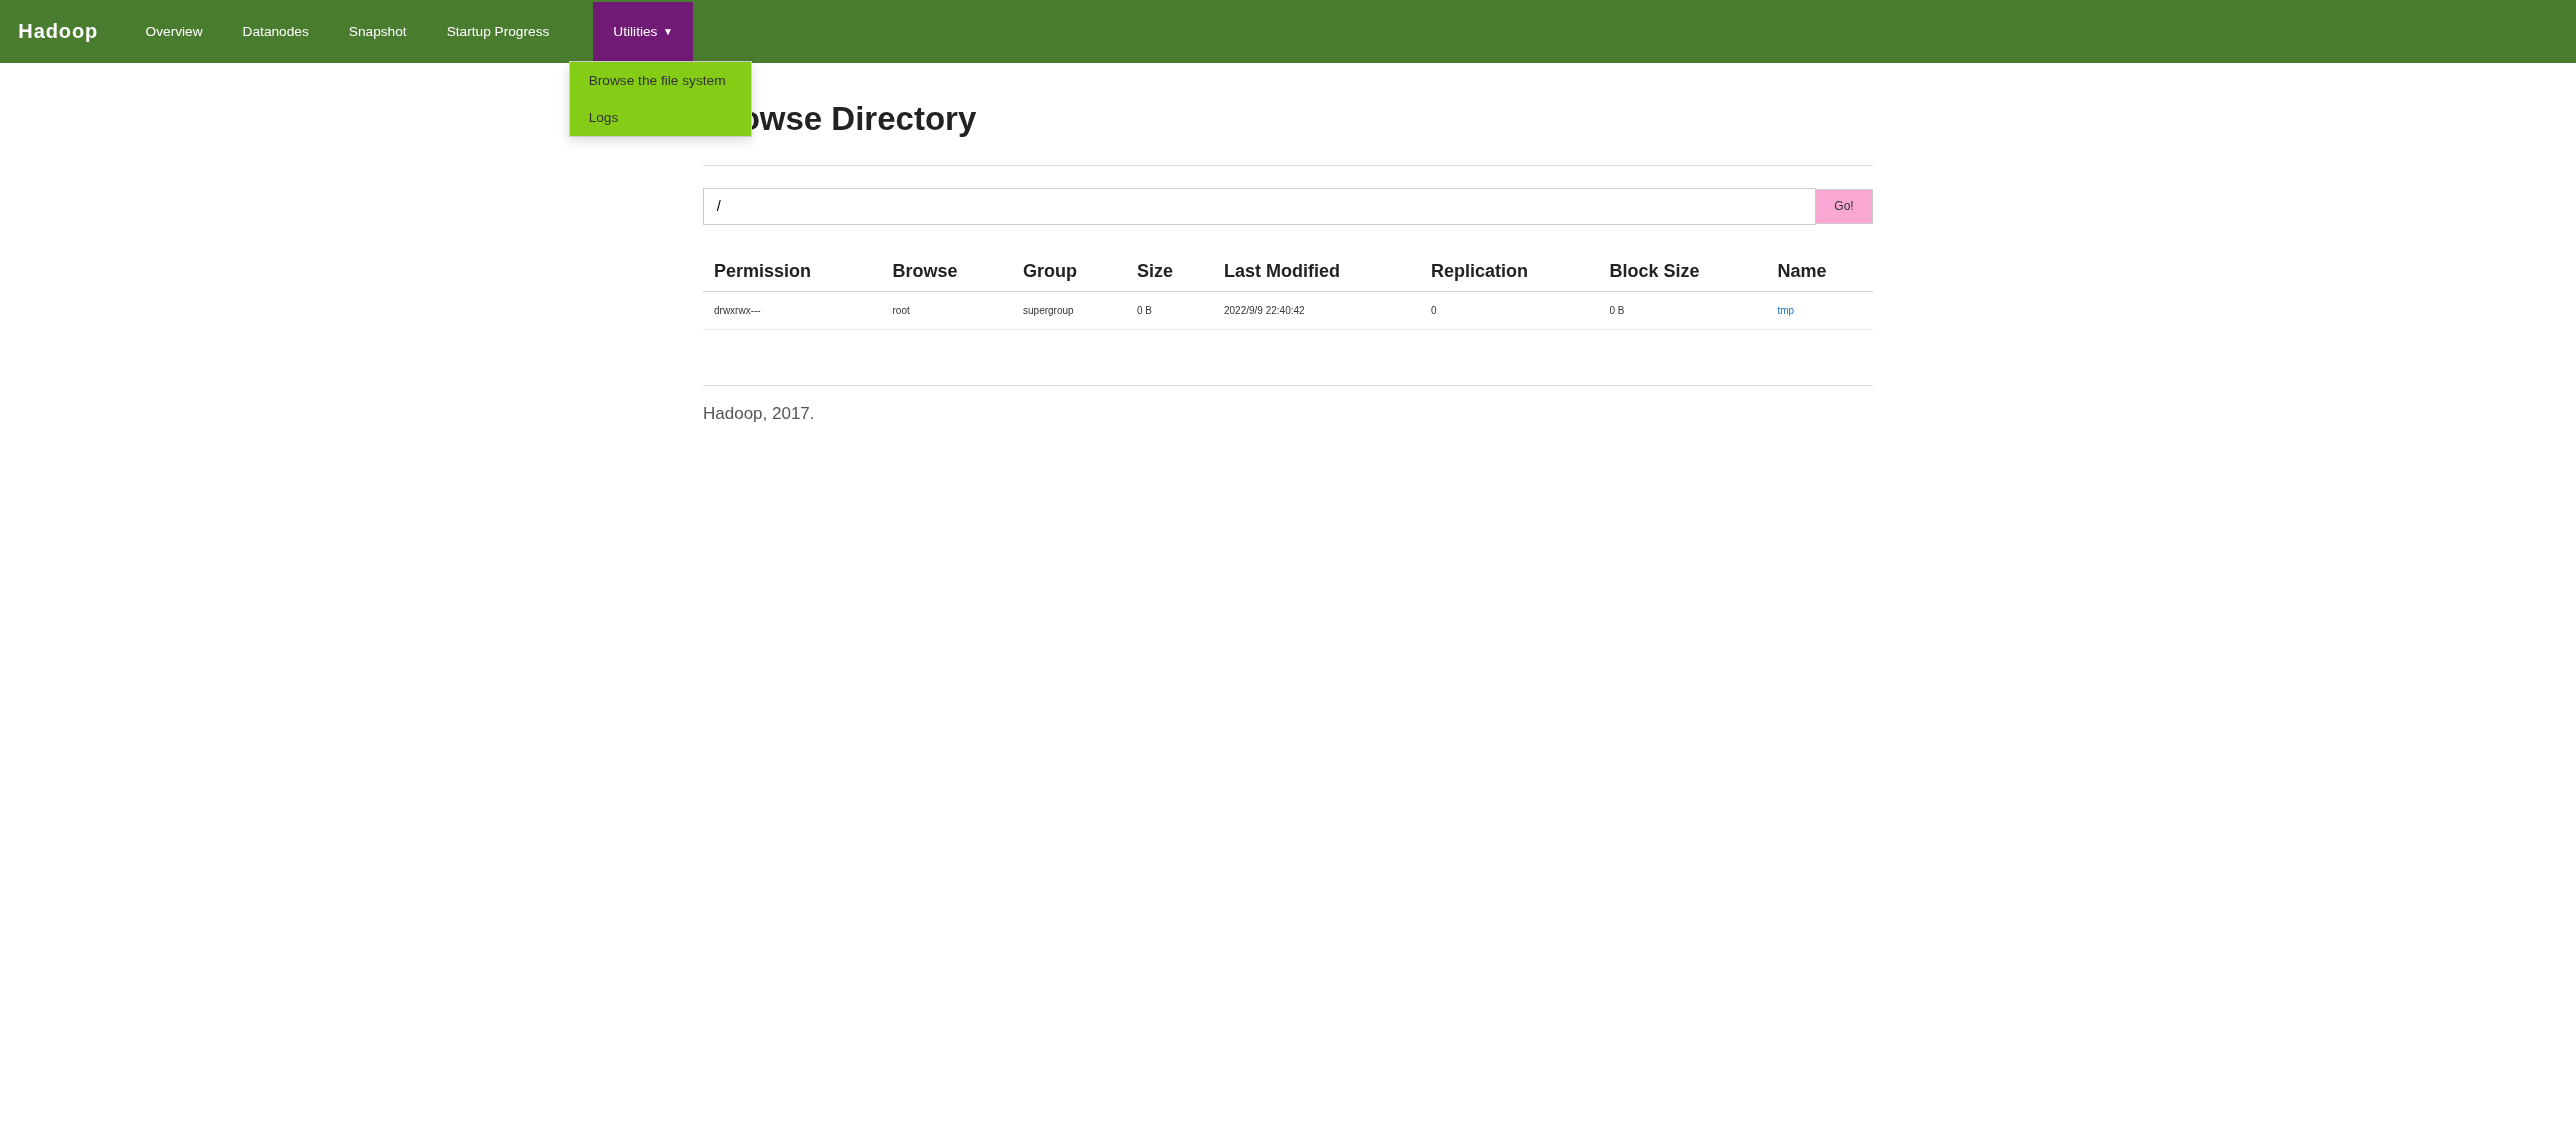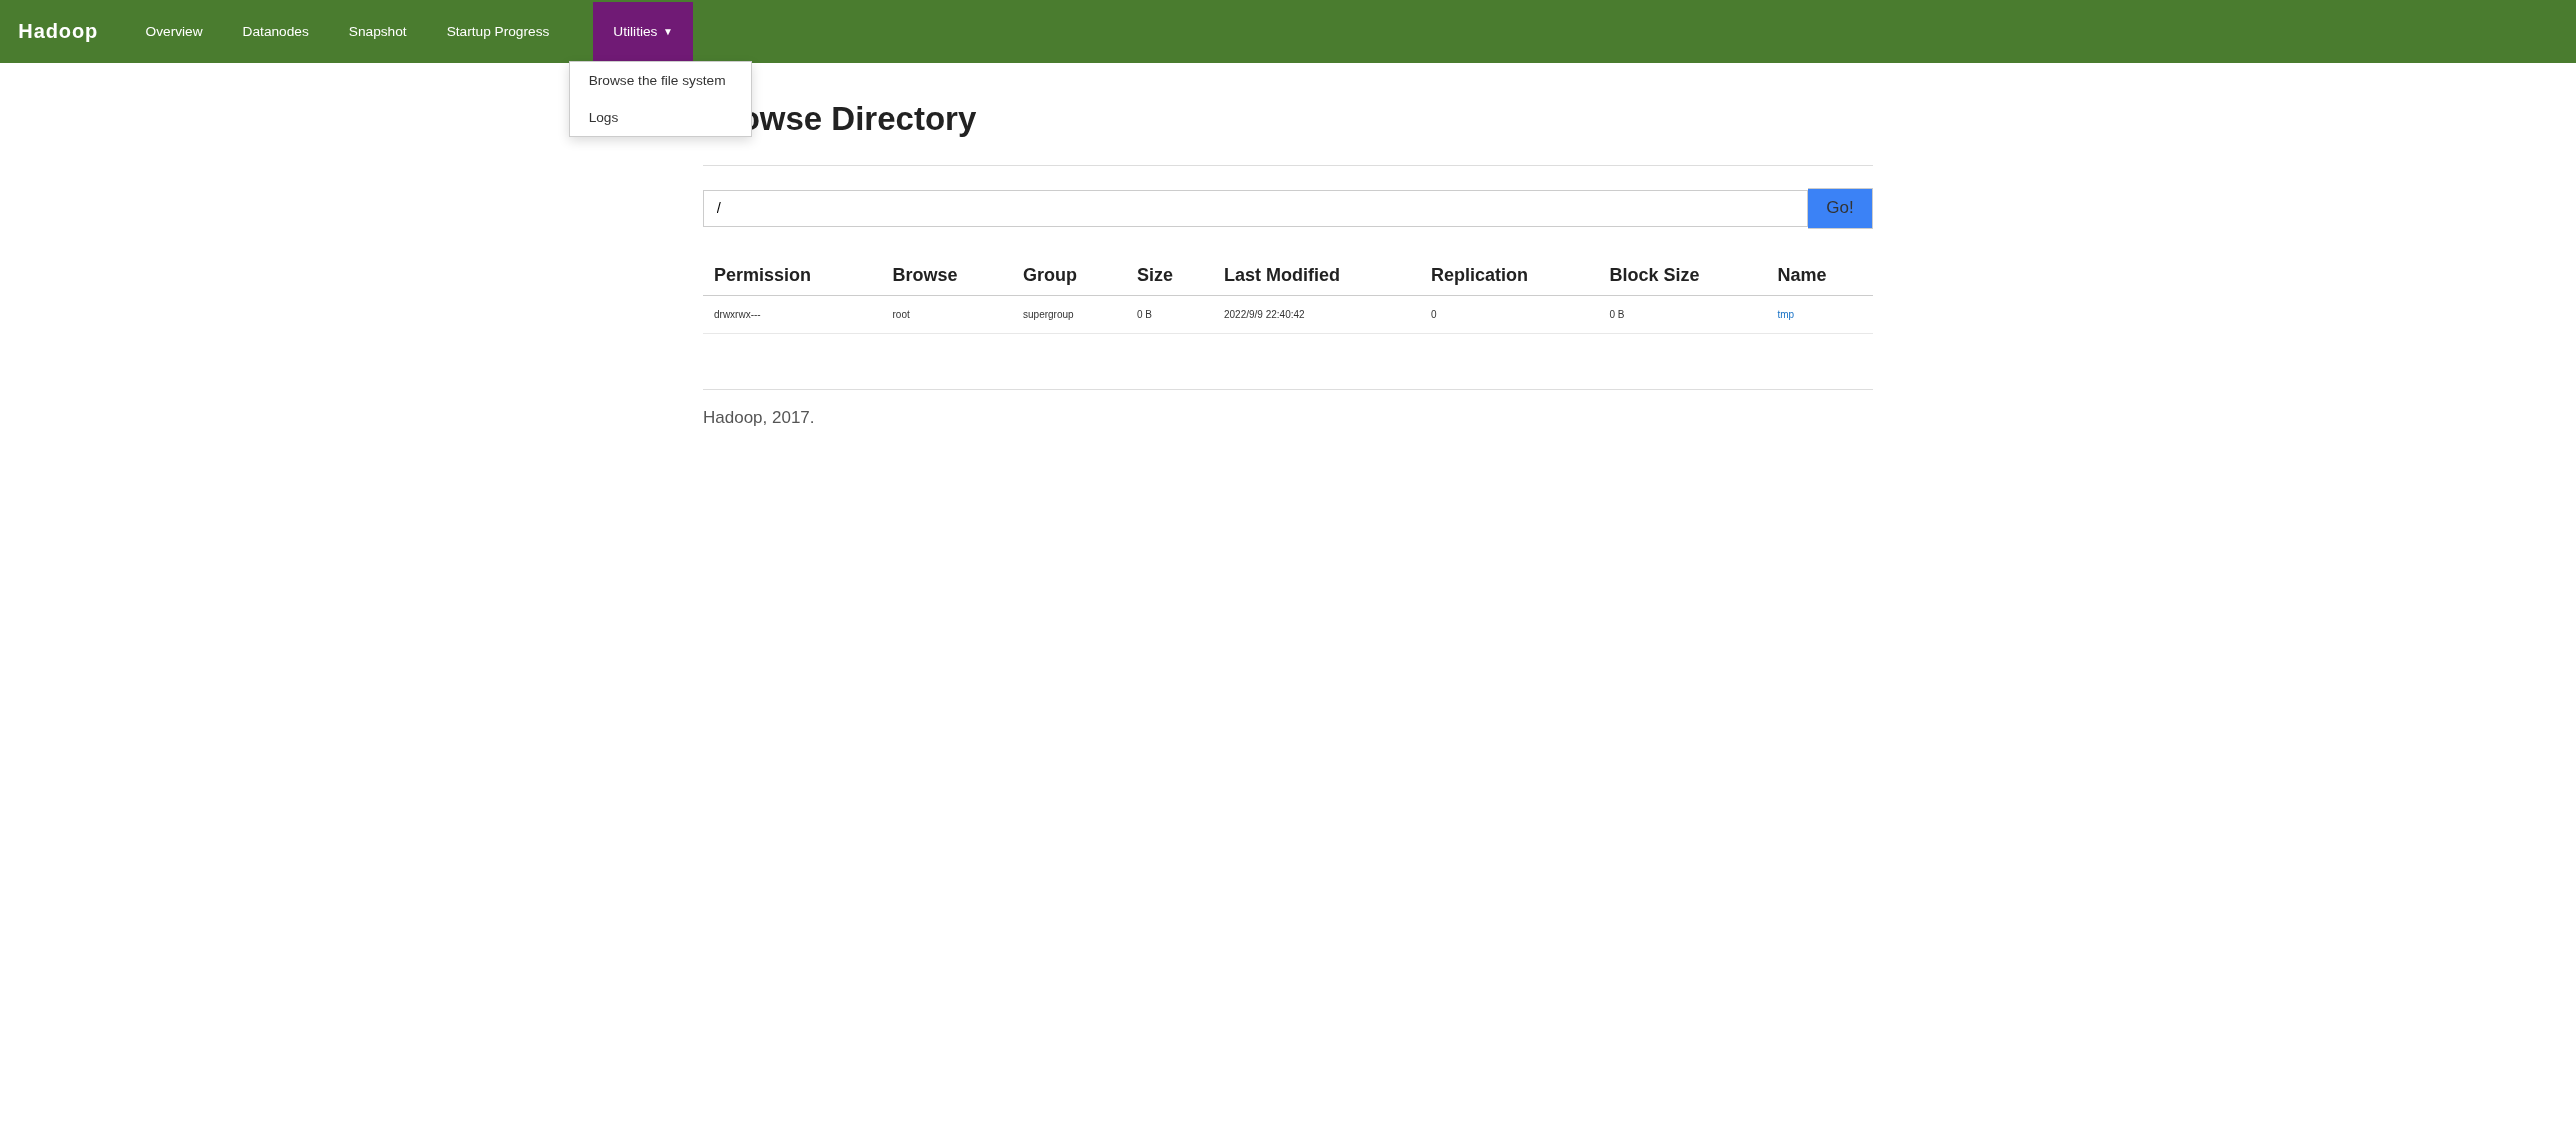--- a/index.html
+++ b/index.html
@@ -48,21 +48,21 @@
     }
 
     
     .dropdown-container {
       position: relative;
     }
     .dropdown-menu {
       position: absolute;
       top: 59px;
       left: 0;
-      background: #ffffff;
+      background: #84cc16;
       border: 0.9px solid #ccc;
       box-shadow: 0 3.7px 11px rgba(0,0,0,0.15);
       min-width: 183px;
       z-index: 1000;
     }
     .dropdown-menu-item {
       padding: 11px 18.3px;
       cursor: pointer;
       font-size: 13.7px;
       color: #333;
@@ -93,22 +93,22 @@
     }
     .path-input {
       flex: 1;
       padding: 9.1px 12.8px;
       font-size: 14.6px;
       border: 0.9px solid #ccc;
       outline: none;
     }
     .go-button {
       padding: 9.1px 18.3px;
-      font-size: 17px;
-      background: #3b82f6;
+      font-size: 12px;
+      background: #f9a8d4;
       border: 0.9px solid #ccc;
       border-left: none;
       cursor: pointer;
       color: #333;
     }
 
     
     .file-table {
       width: 100%;
       border-collapse: collapse;

